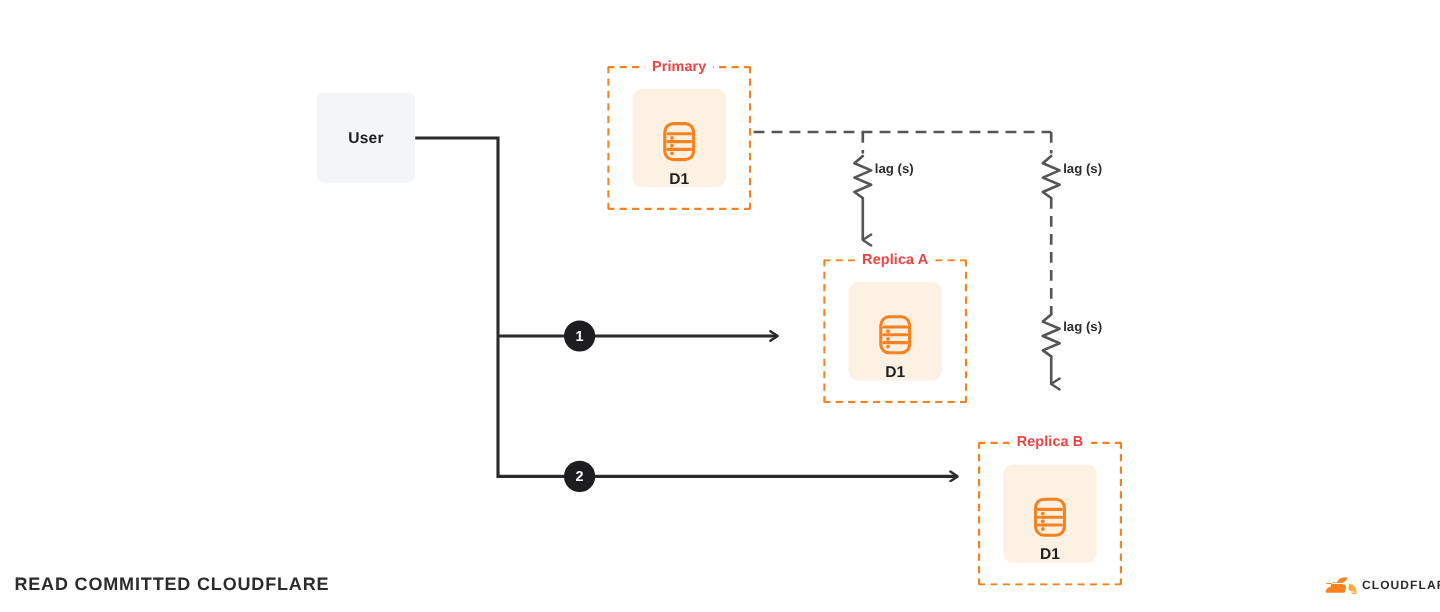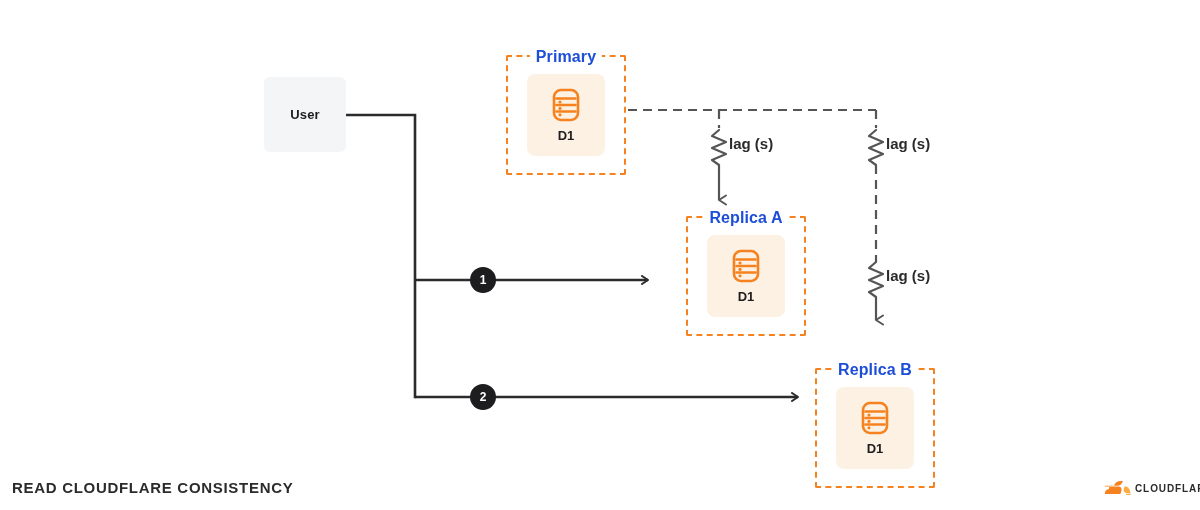--- a/index.html
+++ b/index.html
@@ -51,37 +51,37 @@
     align-items: center;
     justify-content: center;
   }
   .group-title {
     position: absolute;
     top: -9px;
     left: 50%;
     transform: translateX(-50%);
     background: #ffffff;
     padding: 0 6px;
-    color: #1d4ed8;
-    font-size: 16px;
+    color: #ef4444;
+    font-size: 12px;
     font-weight: bold;
     white-space: nowrap;
     letter-spacing: .1px;
   }
 
   
   .db-card {
     background: #fdf1e3;
     border-radius: 8px;
     width: 78px;
     height: 82px;
     display: flex;
     flex-direction: column;
     align-items: center;
-    justify-content: center;
+    justify-content: flex-end;
     gap: 5px;
   }
   .db-icon { width: 34px; height: 36px; display:block; }
   .db-name {
     font-size: 13px;
     font-weight: bold;
     color: #1d1d1f;
   }
 
   
@@ -101,21 +101,21 @@
     display: flex;
     align-items: center;
     justify-content: center;
   }
   .badge-1 { left: 470px; top: 267px; }
   .badge-2 { left: 470px; top: 384px; }
 
   
   .lag-label {
     position: absolute;
-    font-size: 15px;
+    font-size: 11px;
     font-weight: bold;
     color: #2b2b2b;
     white-space: nowrap;
   }
   .lag-1 { left: 729px; top: 135px; }
   .lag-2 { left: 886px; top: 135px; }
   .lag-3 { left: 886px; top: 267px; }
 
   
   .footer-title {
@@ -242,21 +242,21 @@
   </div>
 </div>
 
 <div class="step-badge badge-1">1</div>
 <div class="step-badge badge-2">2</div>
 
 <div class="lag-label lag-1">lag (s)</div>
 <div class="lag-label lag-2">lag (s)</div>
 <div class="lag-label lag-3">lag (s)</div>
 
-<div class="footer-title">READ CLOUDFLARE CONSISTENCY</div>
+<div class="footer-title">READ COMMITTED CLOUDFLARE</div>
 
 <div class="brand">
   <svg width="28" height="14" viewBox="0 0 28 14">
     <path d="M17.6,12.6 L18.4,9.9 c0.35-1.2 0.22-2.3-0.37-3.1
              c-0.54-0.75-1.45-1.18-2.55-1.23 L2.0,5.4
              c-0.08,0-0.16-0.04-0.2-0.11 c-0.04-0.07-0.05-0.16-0.02-0.24
              c0.05-0.14 0.19-0.25 0.34-0.26 L15.2,4.6
              c1.6-0.07 3.33-1.37 3.94-2.95 L19.9,0.6
              c0.03-0.09 0.04-0.18 0.02-0.26 C19.2,0.12 18.4,0 17.6,0
              c-3.1,0-5.76,2.0-6.72,4.78 C10.25,4.31 9.5,4.07 8.7,4.14

